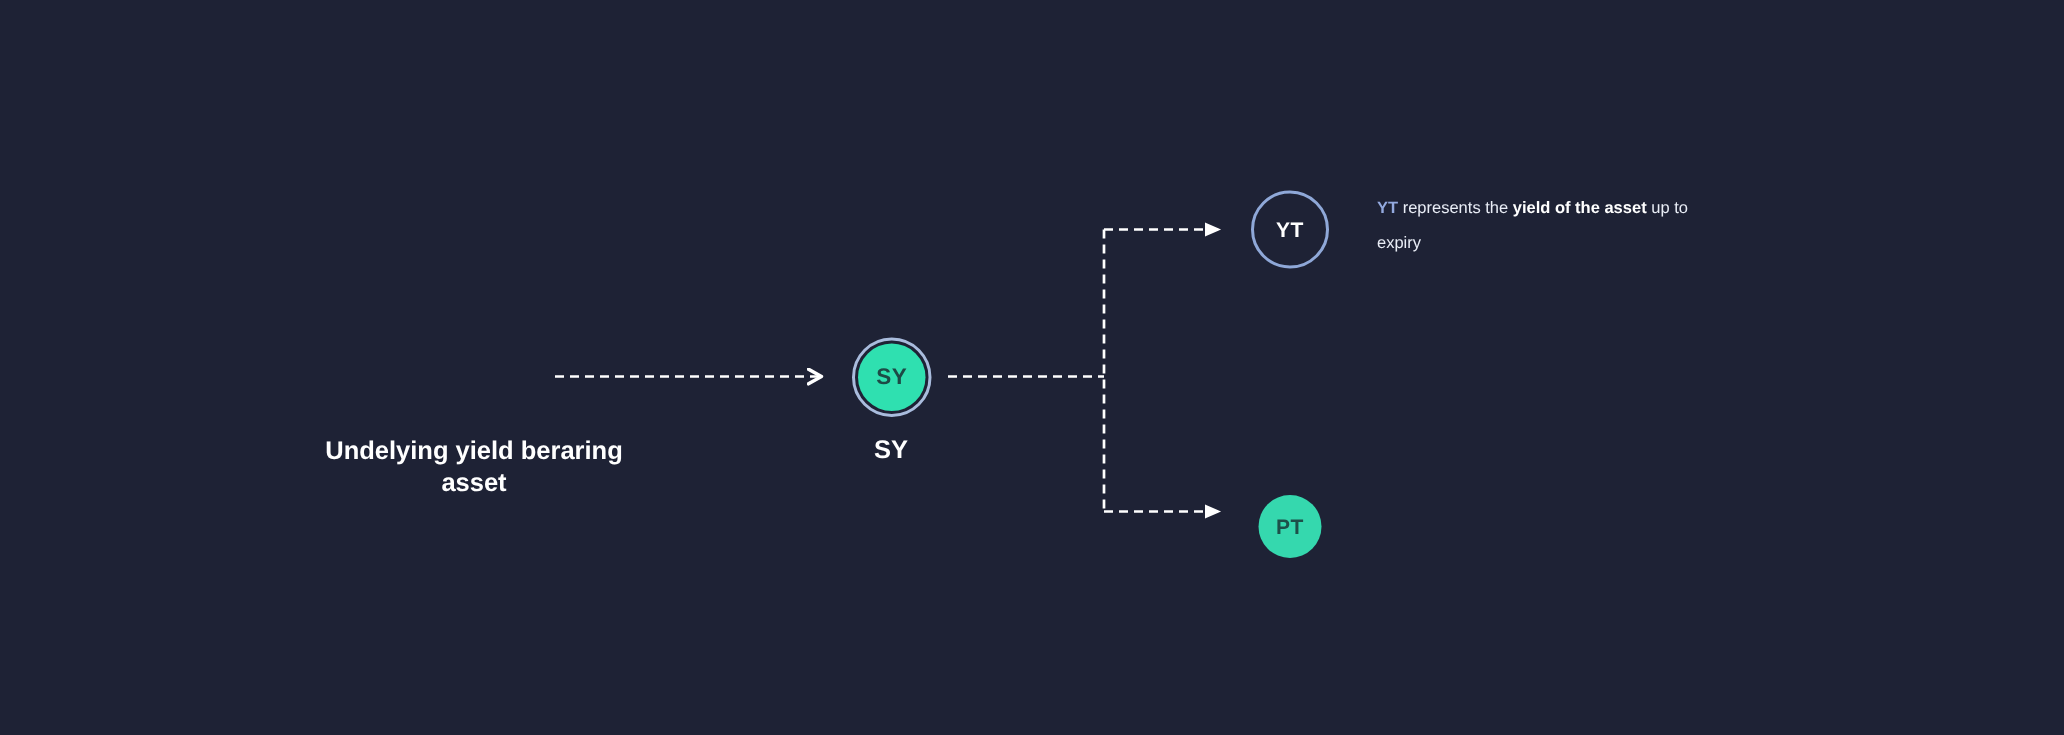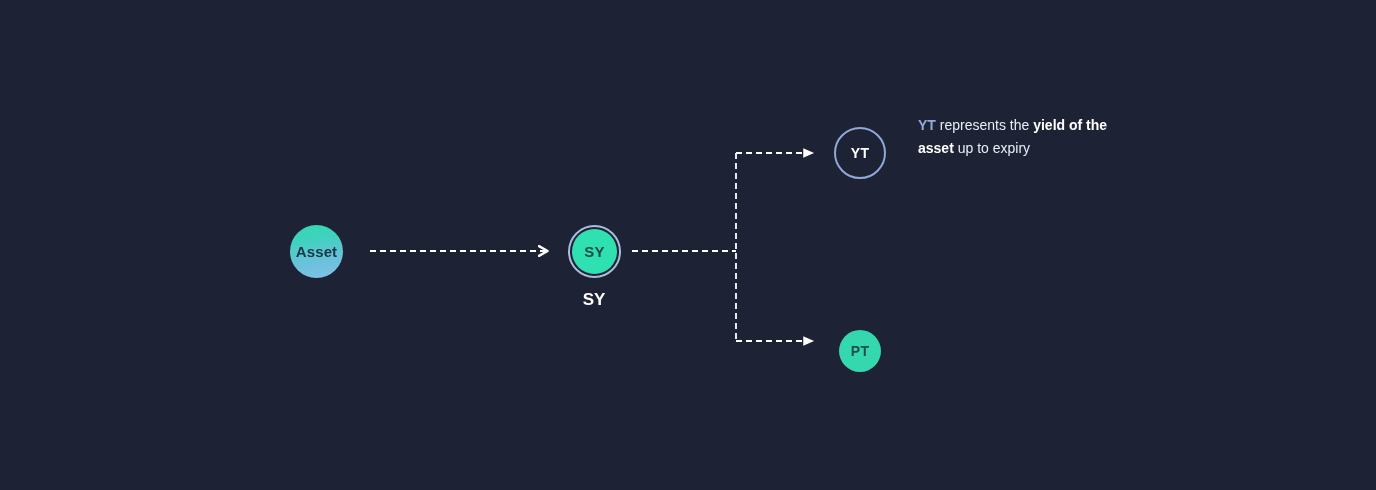--- a/index.html
+++ b/index.html
@@ -124,22 +124,23 @@
     left: 544px;
     top: 289px;
     width: 100px;
   }
 
   
   .desc {
     position: absolute;
     width: 210px;
     color: #e9edf6;
-    font-size: 14px;
+    font-size: 11px;
     line-height: 23px;
+    margin-top: 14px;
   }
   .desc-yt { left: 918px; top: 114px; }
   .desc-pt { left: 918px; top: 317px; }
   .tok-yt {
     color: #93a9de;
     font-weight: 700;
   }
   .tok-pt {
     color: #3dd8b0;
     font-weight: 700;
@@ -179,23 +180,21 @@
 
     <path d="M632,251 L736,251" fill="none" stroke="#ffffff" stroke-width="1.8" stroke-dasharray="6 4"></path>
 
     <path d="M736,153 L736,341" fill="none" stroke="#ffffff" stroke-width="1.8" stroke-dasharray="6 4"></path>
 
     <path d="M736,153 L813,153" fill="none" stroke="#ffffff" stroke-width="1.8" stroke-dasharray="6 4" marker-end="url(#arrowhead)"></path>
 
     <path d="M736,341 L813,341" fill="none" stroke="#ffffff" stroke-width="1.8" stroke-dasharray="6 4" marker-end="url(#arrowhead)"></path>
   </svg>
 
-  <div class="node node-asset">
-    <span class="node-label">Asset</span>
-  </div>
+  <div class="caption caption-asset">Undelying yield beraring asset</div>
 
   <div class="sy-wrap">
     <div class="sy-ring"></div>
     <div class="node node-sy">
       <span class="node-label">SY</span>
     </div>
   </div>
   <div class="caption caption-sy">SY</div>
 
   <div class="node node-yt">

